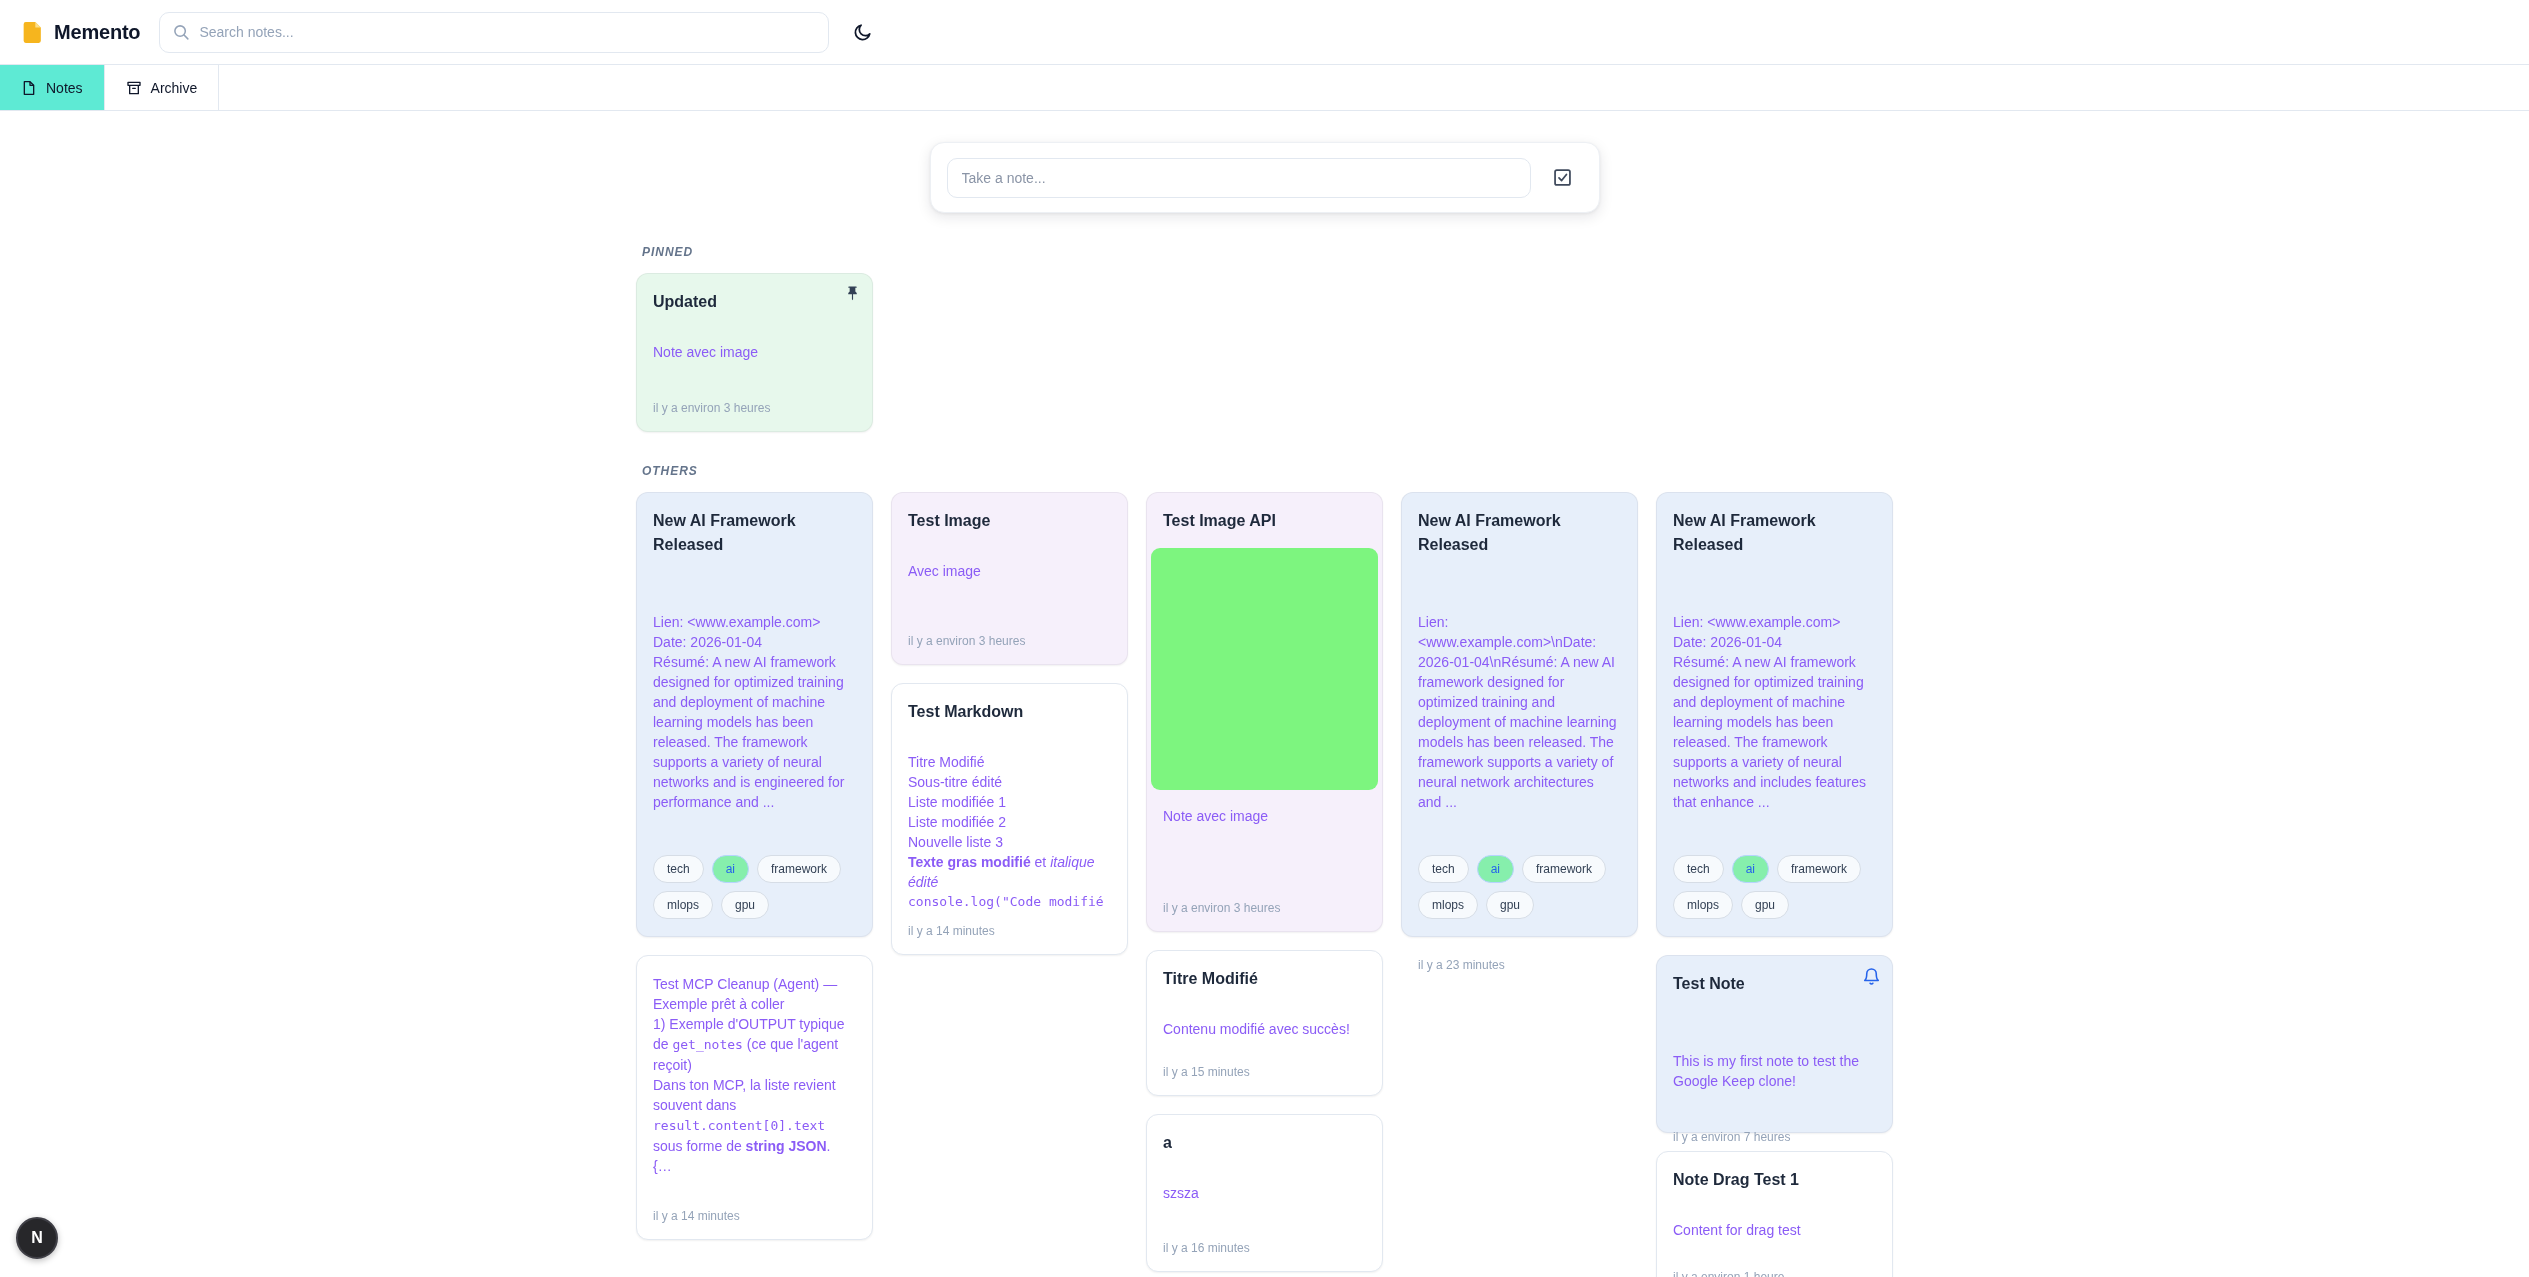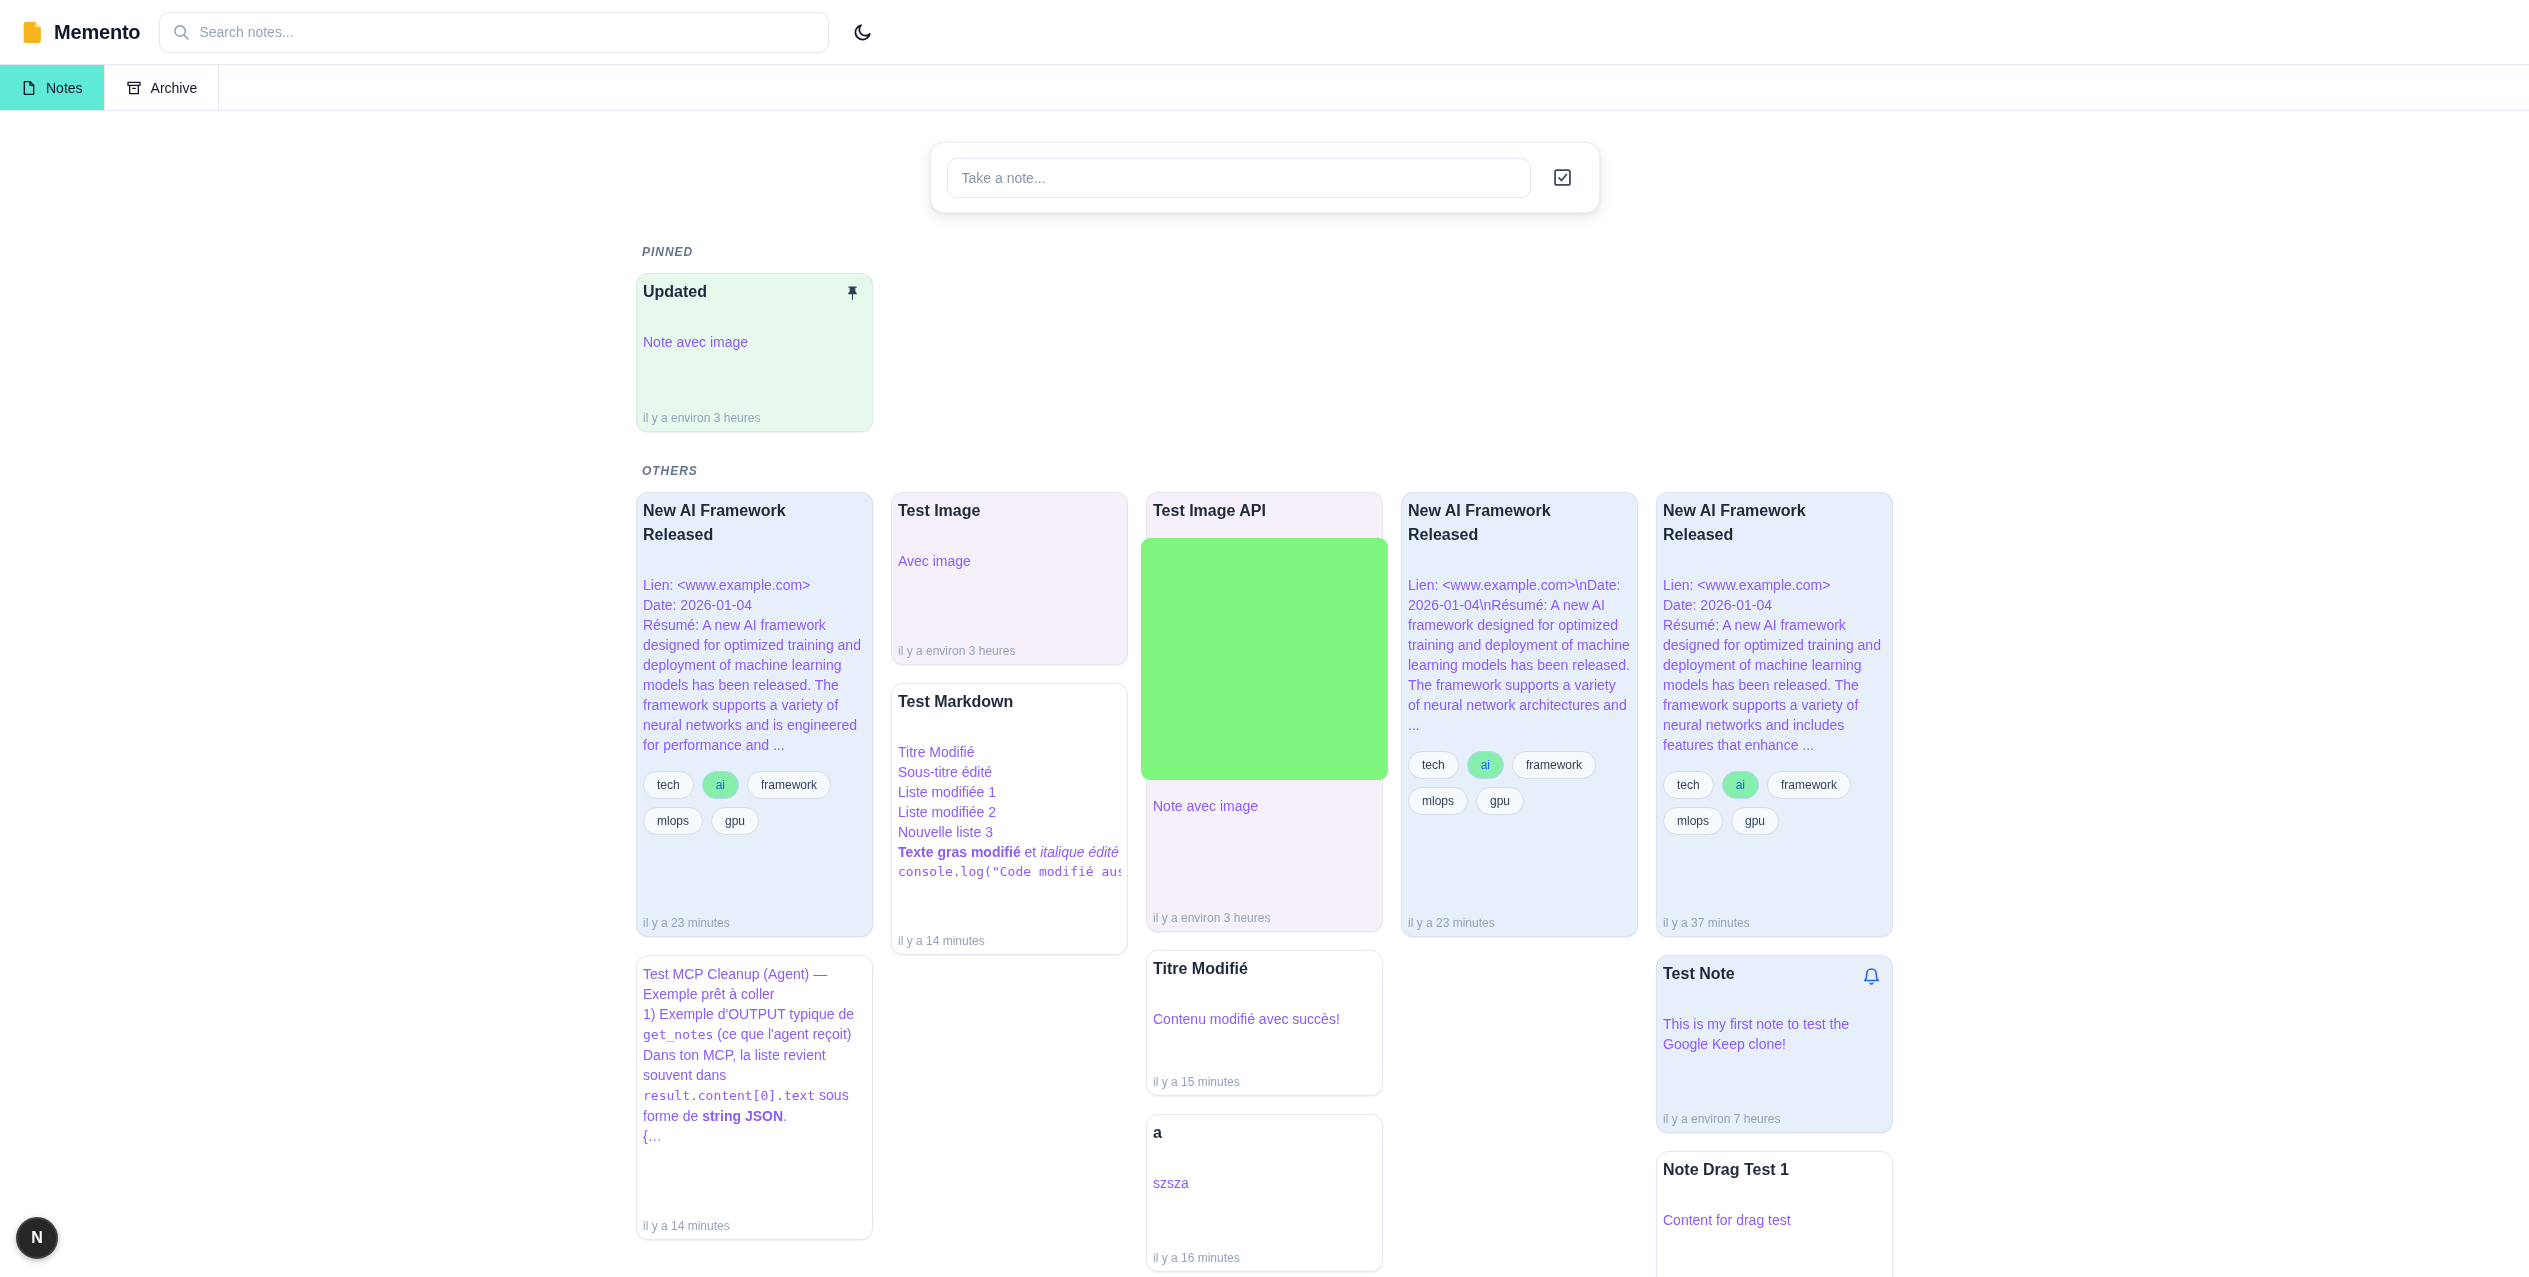--- a/index.html
+++ b/index.html
@@ -28,23 +28,23 @@
   .composer { width:670px; height:71px; background:#fff; border:1px solid #edf0f4; border-radius:14px;
     box-shadow:0 4px 14px rgba(15,23,42,0.10), 0 1px 3px rgba(15,23,42,0.06);
     display:flex; align-items:center; padding:0 22px 0 16px; gap:17px; }
   .composer input { flex:1; height:40px; border:1px solid #e2e8f0; border-radius:10px; padding:0 14px;
     font-size:14px; font-family:inherit; color:#334155; outline:none; }
   .composer input::placeholder { color:#8a94a6; }
   .section-label { font-size:12px; font-weight:700; color:#64748b; letter-spacing:0.08em; margin:32px 0 14px 6px;font-style:italic; }
   
   .grid { display:flex; gap:18px; align-items:flex-start; }
   .col { width:237px; display:flex; flex-direction:column; gap:18px; }
-  .card { position:relative; width:237px; border-radius:12px; padding:6px; display:flex; flex-direction:column;
+  .card { position:relative; width:237px; border-radius:12px; padding:16px; display:flex; flex-direction:column;
     border:1px solid rgba(2,6,23,0.05); box-shadow:0 1px 2px rgba(2,6,23,0.06); background:#fff; cursor:pointer; }
-  .c-blue { background:#e7effa; }
+  .c-blue { background:#e7effa;gap:27px; }
   .c-mint { background:#e7f8ec; }
   .c-lav  { background:#f6f0fb; }
   .c-white{ background:#ffffff; border-color:#e2e8f0; }
   .card-title { font-size:16px; font-weight:700; line-height:24px; color:#1e293b; padding-right:20px; }
   .card-body { margin-top:28px; font-size:14px; line-height:20px; color:#8b5cf6; white-space:pre-line; }
   .no-title .card-body { margin-top:2px; }
   .ts { margin-top:auto; padding-top:12px; font-size:12px; color:#94a3b8; }
   .tags { display:flex; flex-wrap:wrap; gap:8px; margin-top:16px; }
   .tag { font-size:12px; line-height:1; padding:7px 13px; border-radius:999px; border:1px solid #d6dde6;
     background:rgba(255,255,255,0.65); color:#334155; cursor:pointer; }

